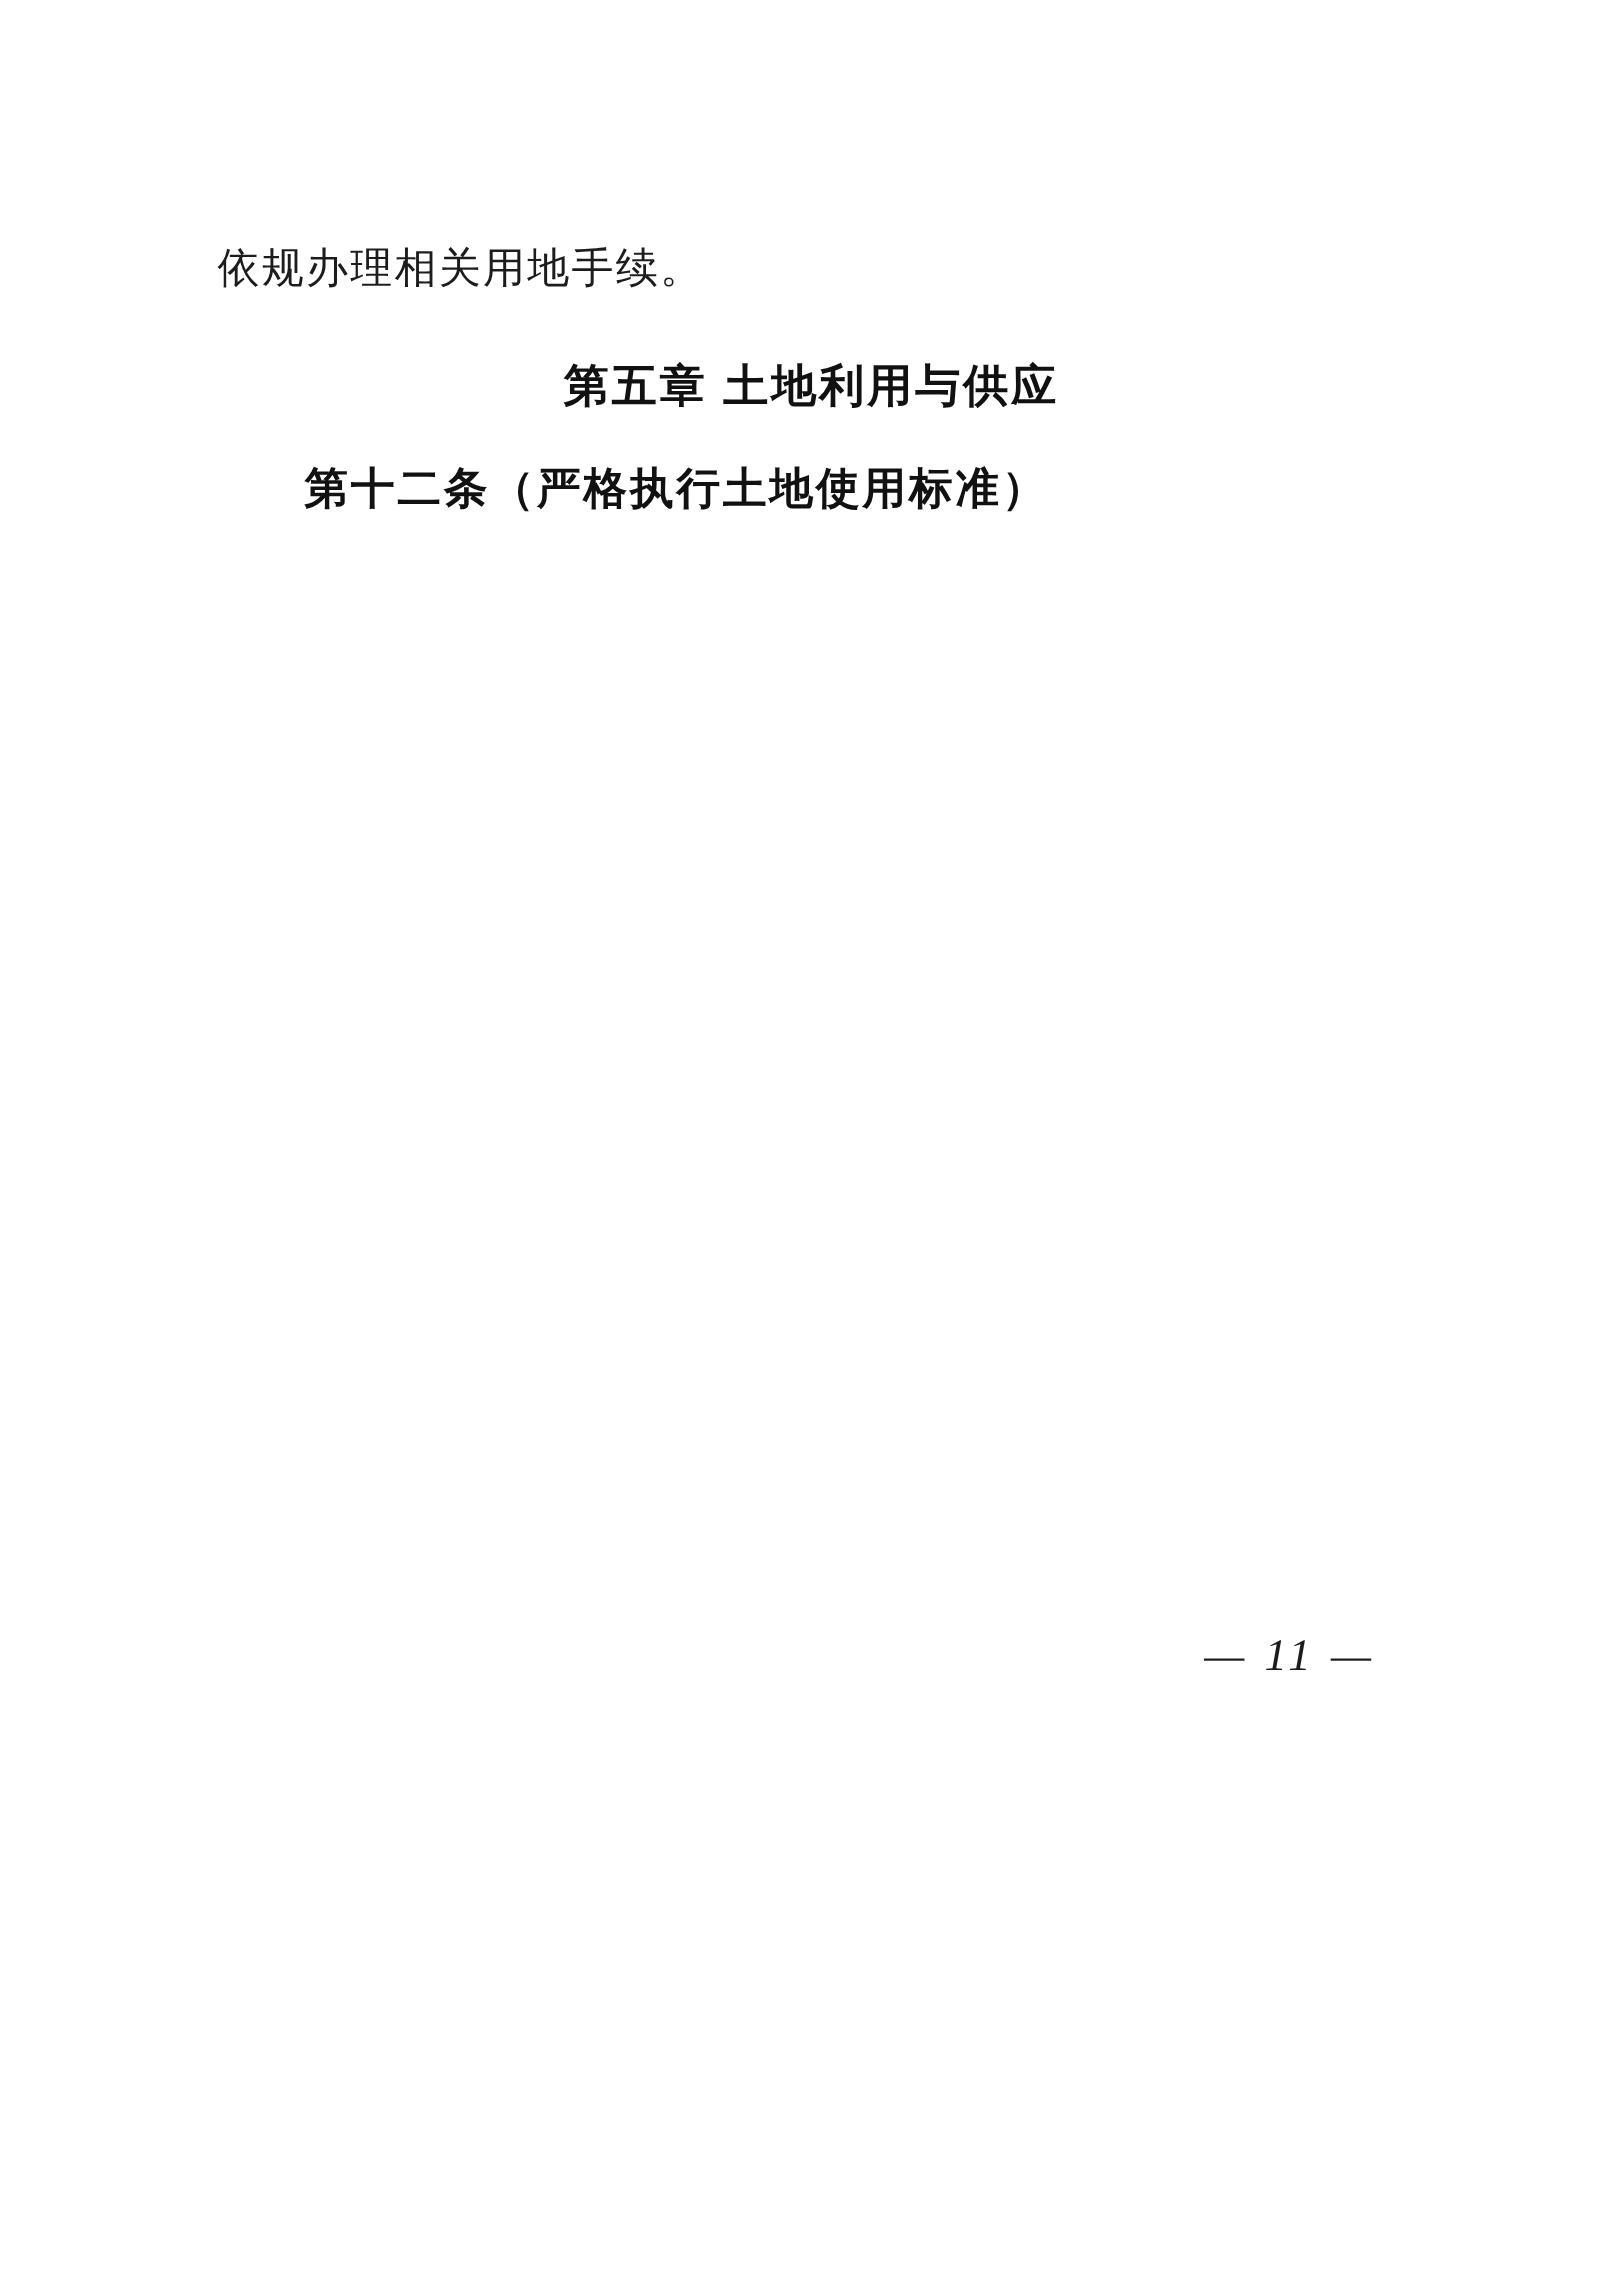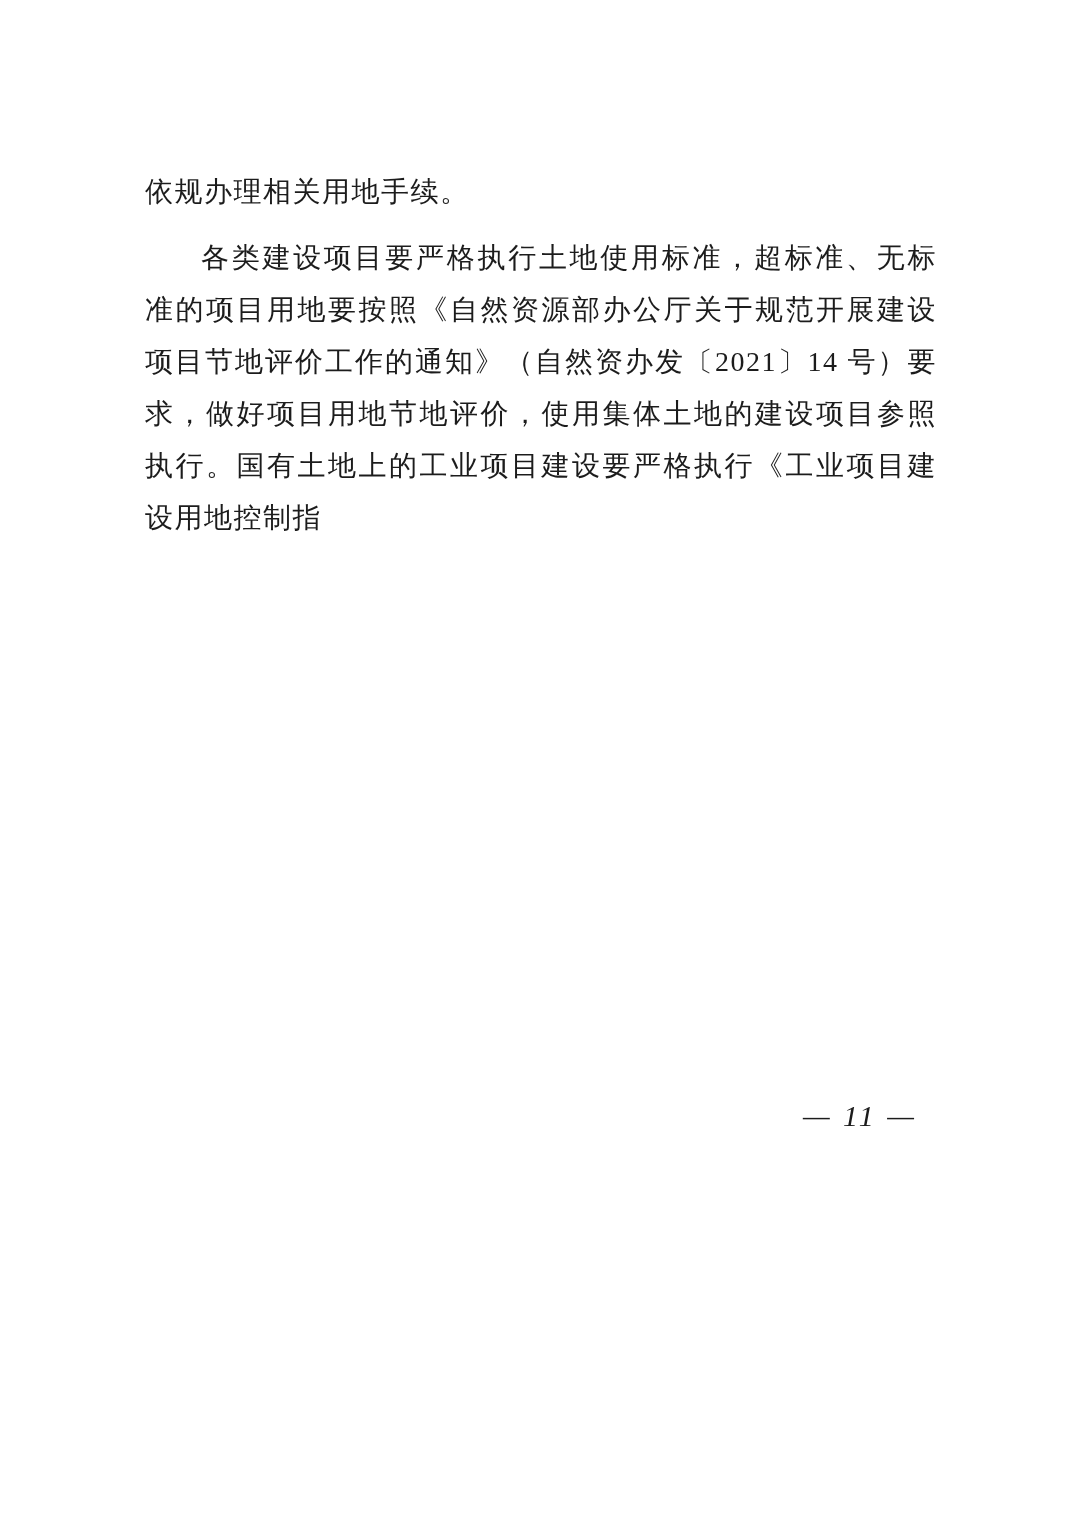--- a/index.html
+++ b/index.html
@@ -4,21 +4,21 @@
 <style>
   html, body {
     margin: 0;
     padding: 0;
     background: #ffffff;
   }
   .page {
     position: relative;
     width: 1080px;
     height: 1281px;
-    margin: 12px auto;
+    margin: 0 auto;
     background: #ffffff;
     overflow: hidden;
     font-family: "Liberation Serif", "DejaVu Serif", serif;
     color: #1c1c1c;
   }
   .content {
     position: absolute;
     left: 145px;
     right: 143px;
     top: 140px;
@@ -66,16 +66,17 @@
     font-family: "Liberation Serif", "DejaVu Serif", serif;
     font-style: italic;
   }
 </style>
 </head>
 <body>
 
 <div class="page">
   <div class="content">
     <p class="para no-indent">依规办理相关用地手续。</p>
-    <p class="para">各类建设项目要严格执行土地使用标准，超标准、无标准的项目用地要按照《自然资源部办公厅关于规范开展建设项目节地评价工作的通知》（自然资办发〔2021〕14 号）要求，做好项目用地节地评价，使用集体土地的建设项目参照执行。国有土地上的工业项目建设要严格执行《工业项目建设用地控制指</p>
+    <h2 class="chapter-heading">第五章 土地利用与供应</h2>
+    <h3 class="article-heading">第十二条（严格执行土地使用标准）</h3>
   </div>
   <div class="page-number">— 11 —</div>
 </div>
 
 </body></html>

